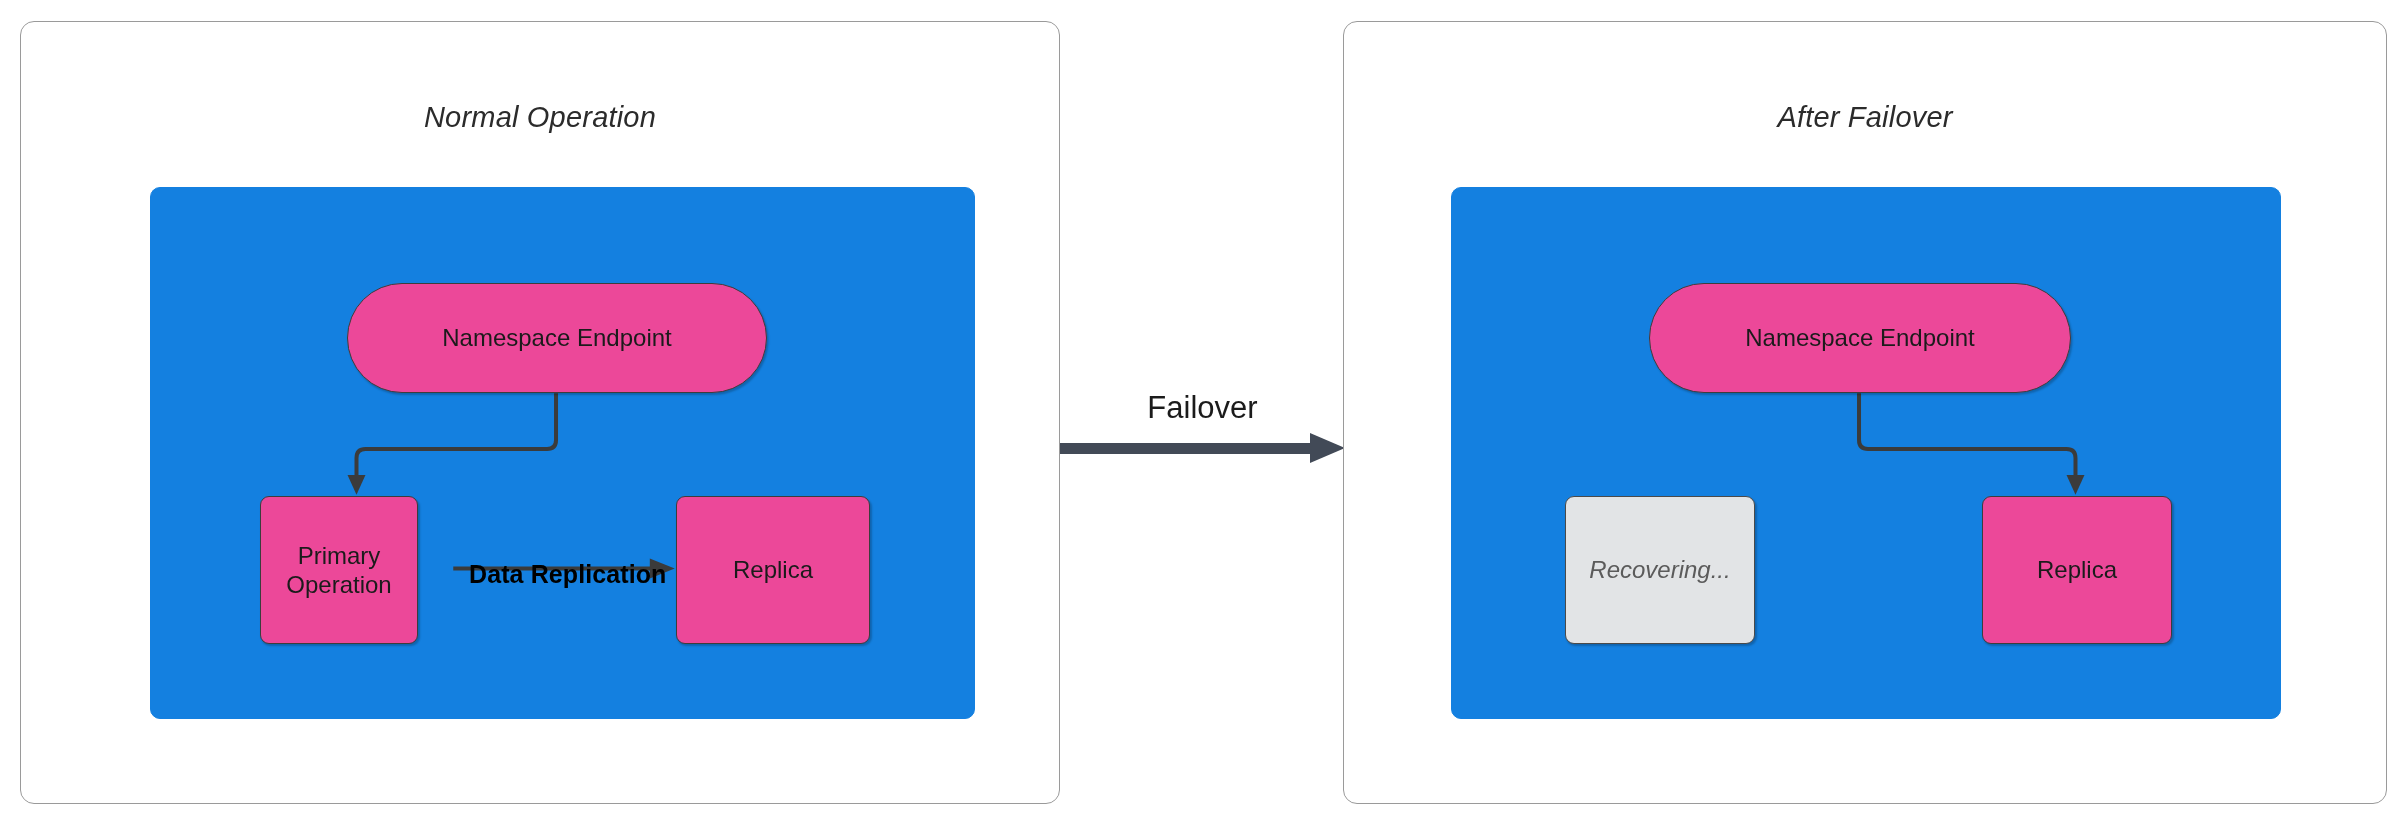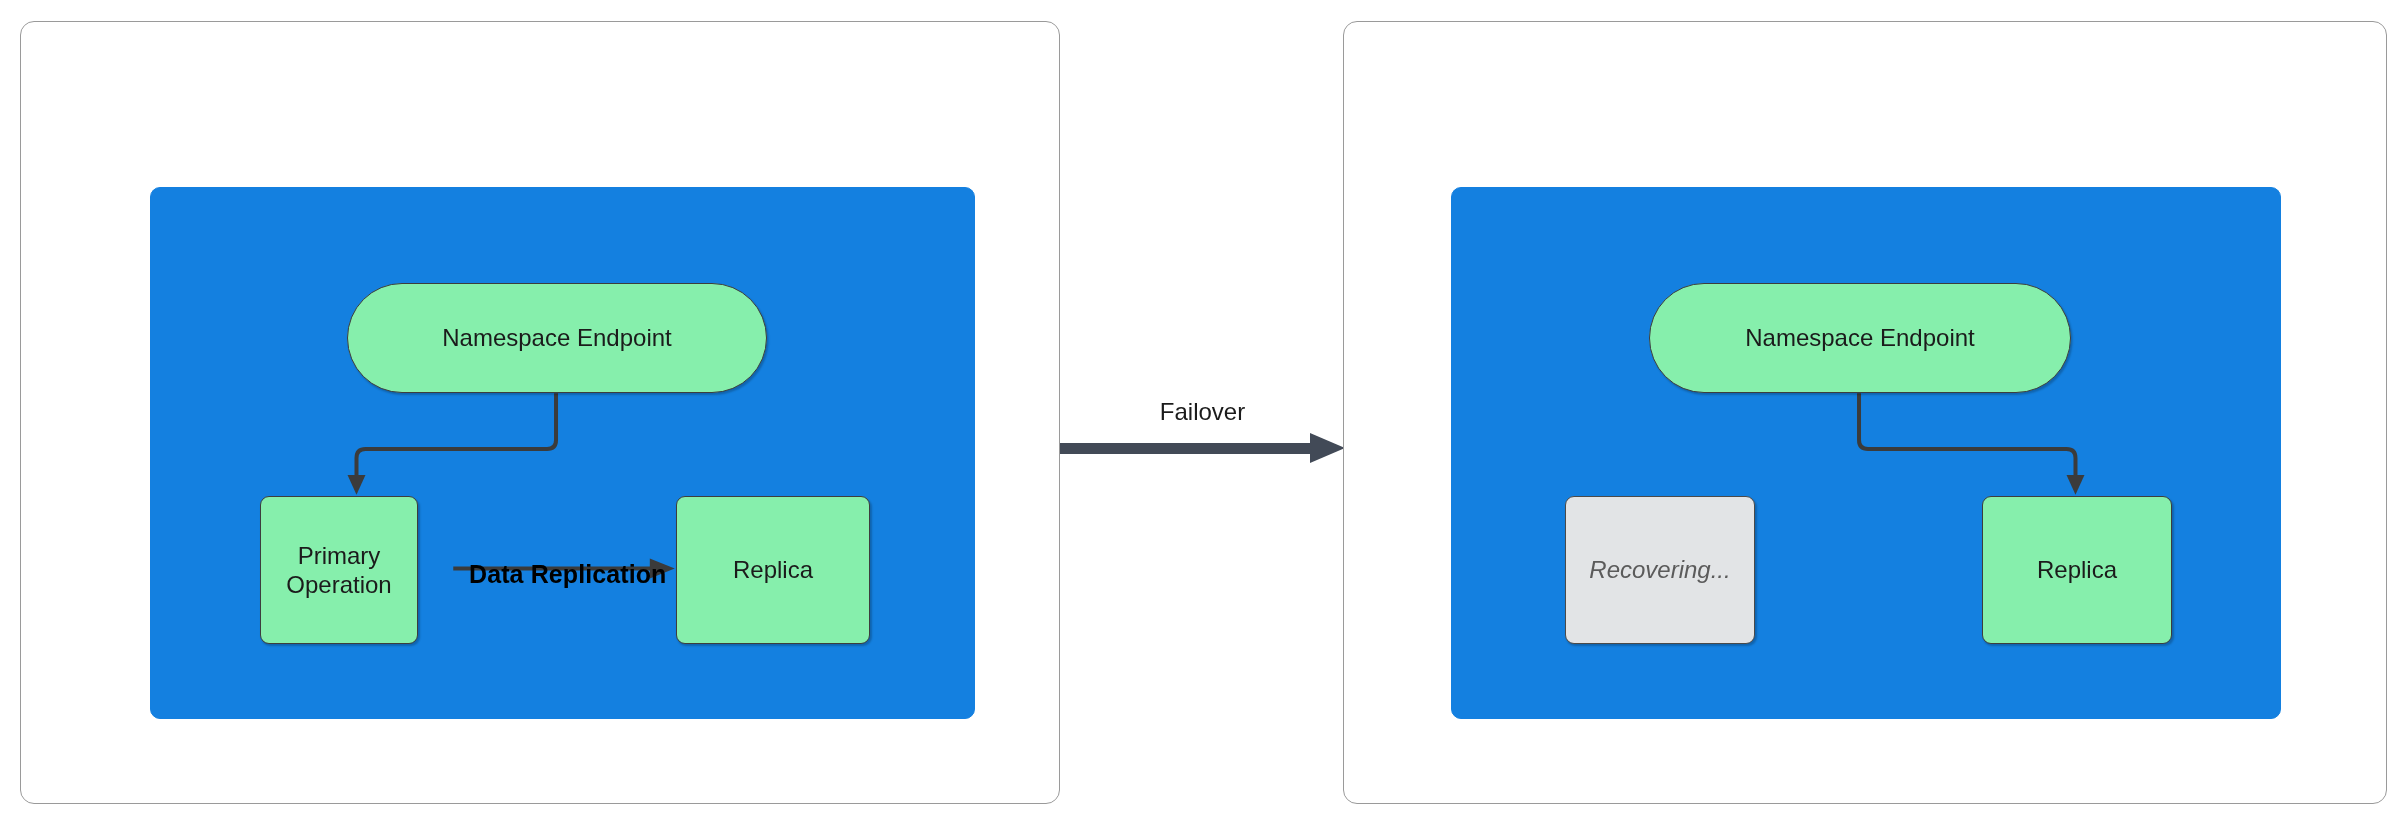--- a/index.html
+++ b/index.html
@@ -56,21 +56,21 @@
   .blue-right { left: 107px; top: 165px; width: 830px; height: 532px; }
 
   
   .node {
     position: absolute;
     box-sizing: border-box;
     display: flex;
     align-items: center;
     justify-content: center;
     text-align: center;
-    background: #86efac;
+    background: #ec4899;
     border: 1.7px solid #3d3d3d;
     color: #1b1b1b;
     font-size: 24px;
     line-height: 1.22;
     box-shadow: 1.5px 2px 2px rgba(0,0,0,0.22);
   }
 
   .node.pill { border-radius: 999px; }
   .node.rect { border-radius: 9px; }
 
@@ -126,25 +126,25 @@
   .failover-wrap {
     position: absolute;
     left: 1060px;
     top: 390px;
     width: 285px;
     height: 120px;
   }
 
   .failover-label {
     position: absolute;
-    top: 8px;
+    top: 0;
     left: 0;
     width: 100%;
     text-align: center;
-    font-size: 24px;
+    font-size: 31px;
     color: #1b1b1b;
     white-space: nowrap;
   }
 
   .failover-shaft {
     position: absolute;
     left: 0;
     top: 53px;
     width: 255px;
     height: 11px;
@@ -160,20 +160,21 @@
     border-bottom: 15px solid transparent;
     border-left: 35px solid #424a57;
   }
 </style>
 </head>
 <body>
 
 <div id="stage">
 
   <div class="panel panel-left">
+    <div class="panel-title">Normal Operation</div>
 
     <div class="blue-box blue-left">
 
       <svg class="wires" viewBox="0 0 825 532" preserveAspectRatio="none">
         <path class="wire" d="M 406 206 L 406 253 Q 406 262 397 262 L 215 262 Q 206 262 206 271 L 206 292"></path>
         <polygon class="wire-head" points="206,308 197,288 215,288"></polygon>
         <path class="wire" d="M 303 382 L 505 382"></path>
         <polygon class="wire-head" points="525,382 500,372 500,392"></polygon>
       </svg>
 
@@ -197,20 +198,21 @@
     </div>
   </div>
 
   <div class="failover-wrap">
     <div class="failover-label">Failover</div>
     <div class="failover-shaft"></div>
     <div class="failover-head"></div>
   </div>
 
   <div class="panel panel-right">
+    <div class="panel-title">After Failover</div>
 
     <div class="blue-box blue-right">
 
       <svg class="wires" viewBox="0 0 830 532" preserveAspectRatio="none">
         <path class="wire" d="M 408 206 L 408 253 Q 408 262 417 262 L 616 262 Q 625 262 625 271 L 625 292"></path>
         <polygon class="wire-head" points="625,308 616,288 634,288"></polygon>
       </svg>
 
       <div class="node pill n-endpoint-r">
         <span>Namespace Endpoint</span>

